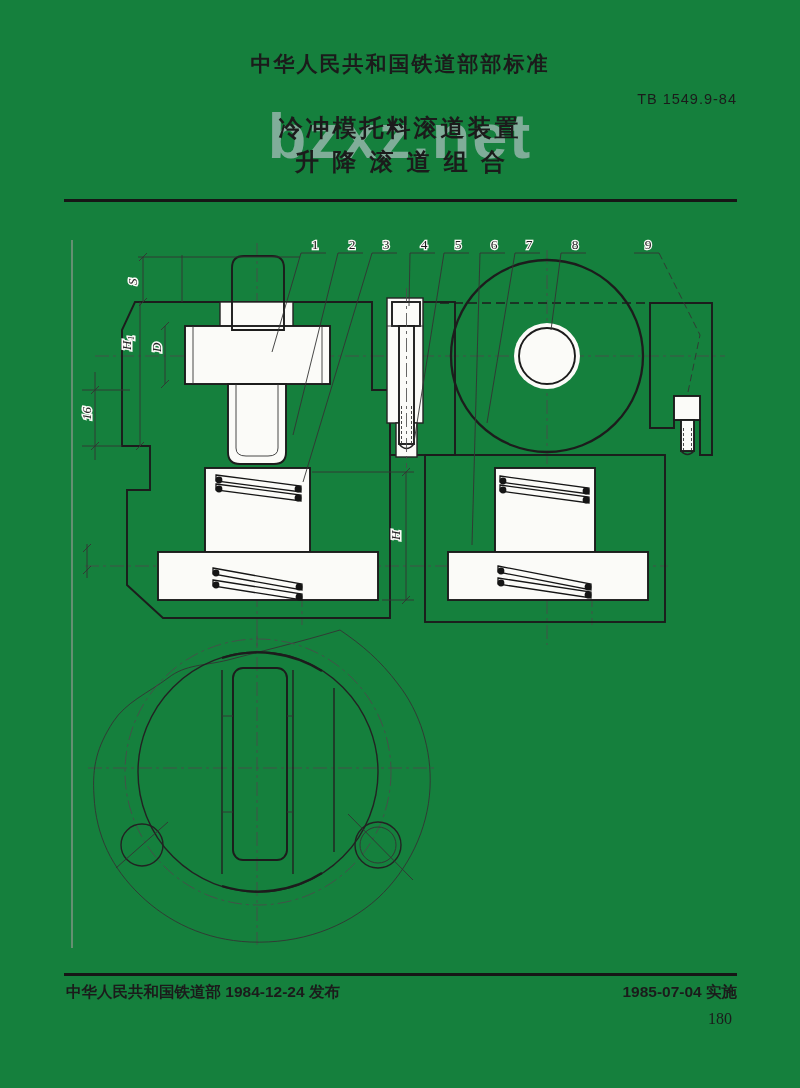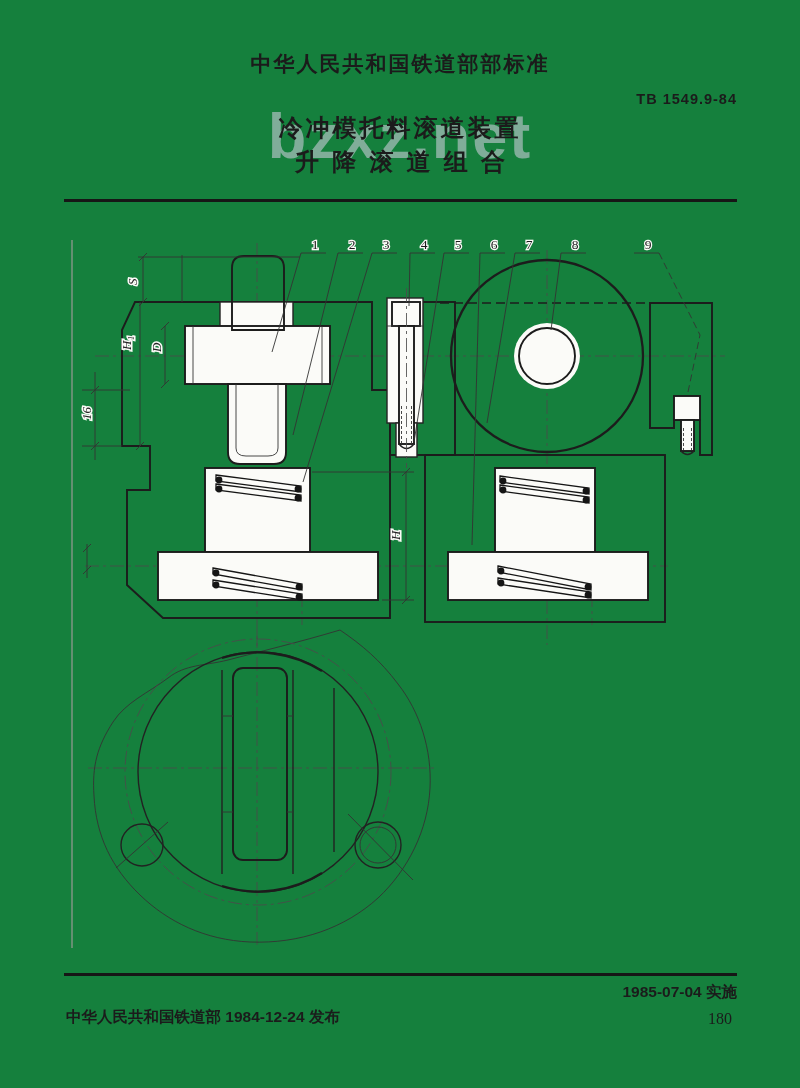--- a/index.html
+++ b/index.html
@@ -3,33 +3,33 @@
 <meta charset="utf-8">
 <style>
   html,body{margin:0;padding:0;background:#888;}
   .page{
     position:relative;width:800px;height:1088px;margin:0 auto;
     background:#15803d;color:#1b1b1b;overflow:hidden;
     font-family:"Liberation Sans",sans-serif;
   }
   .hdr-org{position:absolute;top:50px;left:0;width:100%;text-align:center;
     font-size:21px;font-weight:700;letter-spacing:2px;z-index:3;}
-  .hdr-no{position:absolute;top:91px;right:63px;font-size:14.5px;font-weight:700;
+  .hdr-no{position:absolute;top:91px;right:63px;font-size:14.5px;font-weight:400;
     letter-spacing:1px;z-index:3;}
   .hdr-title{position:absolute;top:112px;left:0;width:100%;text-align:center;
     font-size:24px;font-weight:700;letter-spacing:3px;z-index:3;}
   .hdr-sub{position:absolute;top:146px;left:0;width:100%;text-align:center;
     font-size:24px;font-weight:700;letter-spacing:.55em;text-indent:.55em;z-index:3;}
   .watermark{position:absolute;top:100px;left:50%;transform:translateX(-50%);
     font-size:63px;font-weight:700;color:#c7ccd6;opacity:.6;z-index:2;
     letter-spacing:2px;white-space:nowrap;}
   .rule{position:absolute;left:64px;width:673px;background:#161616;z-index:3;}
   .rule.top{top:199px;height:2.5px;}
   .rule.bottom{top:973px;height:3px;}
-  .ftr-issue{position:absolute;top:982px;left:66px;font-size:15.5px;font-weight:700;z-index:3;margin-top:25px;}
+  .ftr-issue{position:absolute;top:982px;left:66px;font-size:15.5px;font-weight:700;z-index:3;}
   .ftr-impl{position:absolute;top:982px;right:63px;font-size:15.5px;font-weight:700;z-index:3;}
   .ftr-page{position:absolute;top:1010px;right:68px;font-size:16px;
     font-family:"Liberation Serif",serif;z-index:3;}
   .draw{position:absolute;top:230px;left:0;z-index:2;}
 
   
   .bold{fill:none;stroke:#1c1c1c;stroke-width:1.9;}
   .bold2{fill:none;stroke:#1c1c1c;stroke-width:2.3;}
   .med{fill:none;stroke:#222;stroke-width:1.4;}
   .thin{fill:none;stroke:#333;stroke-width:.9;}

